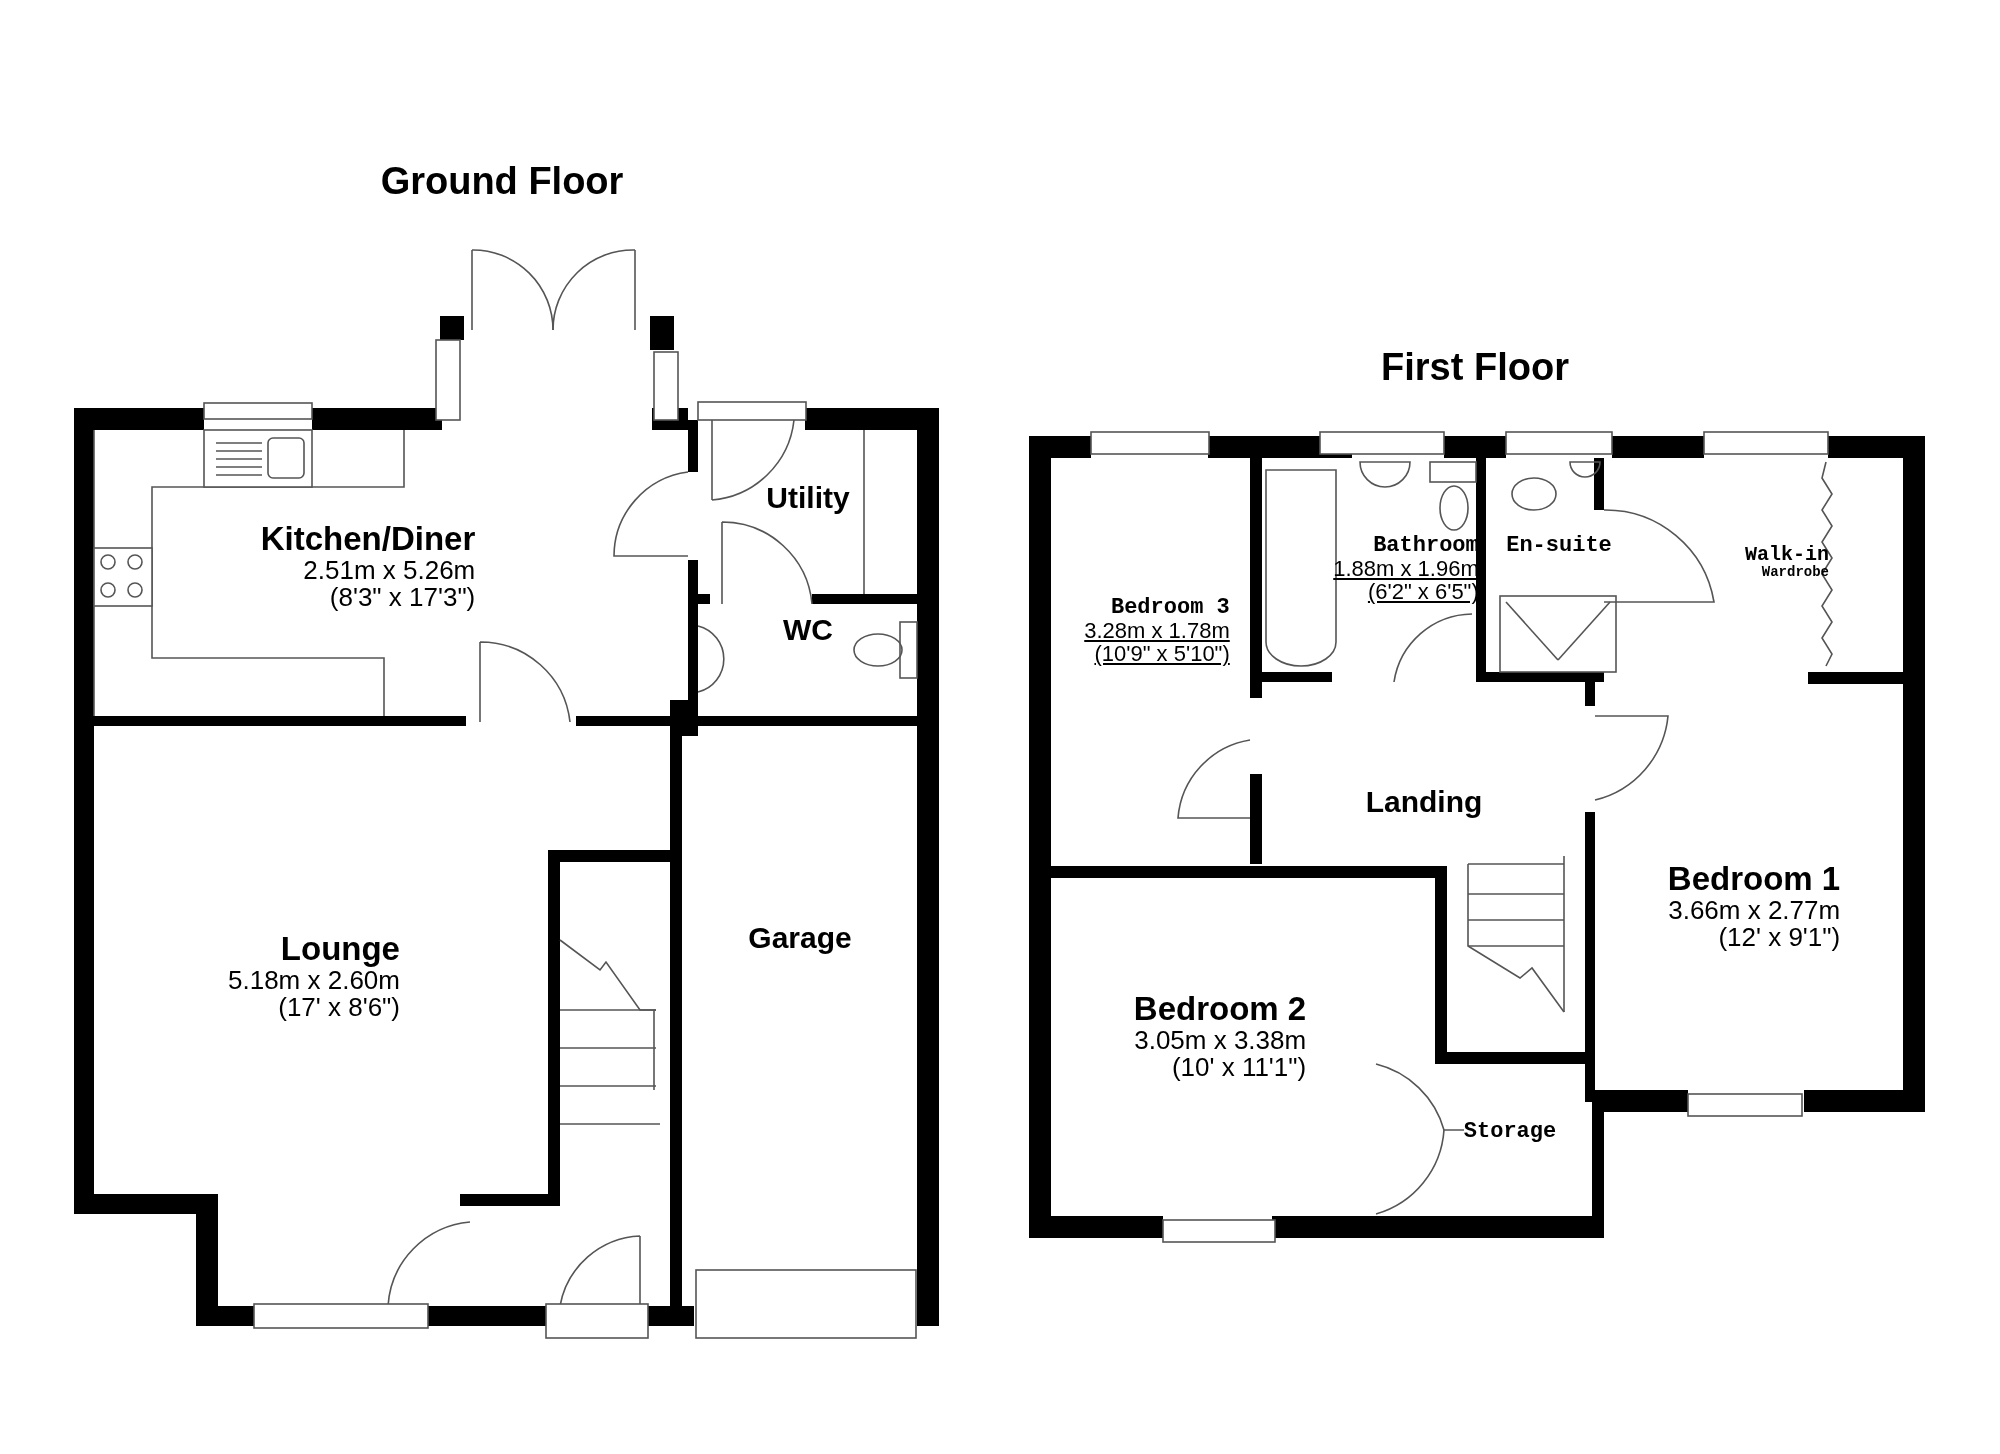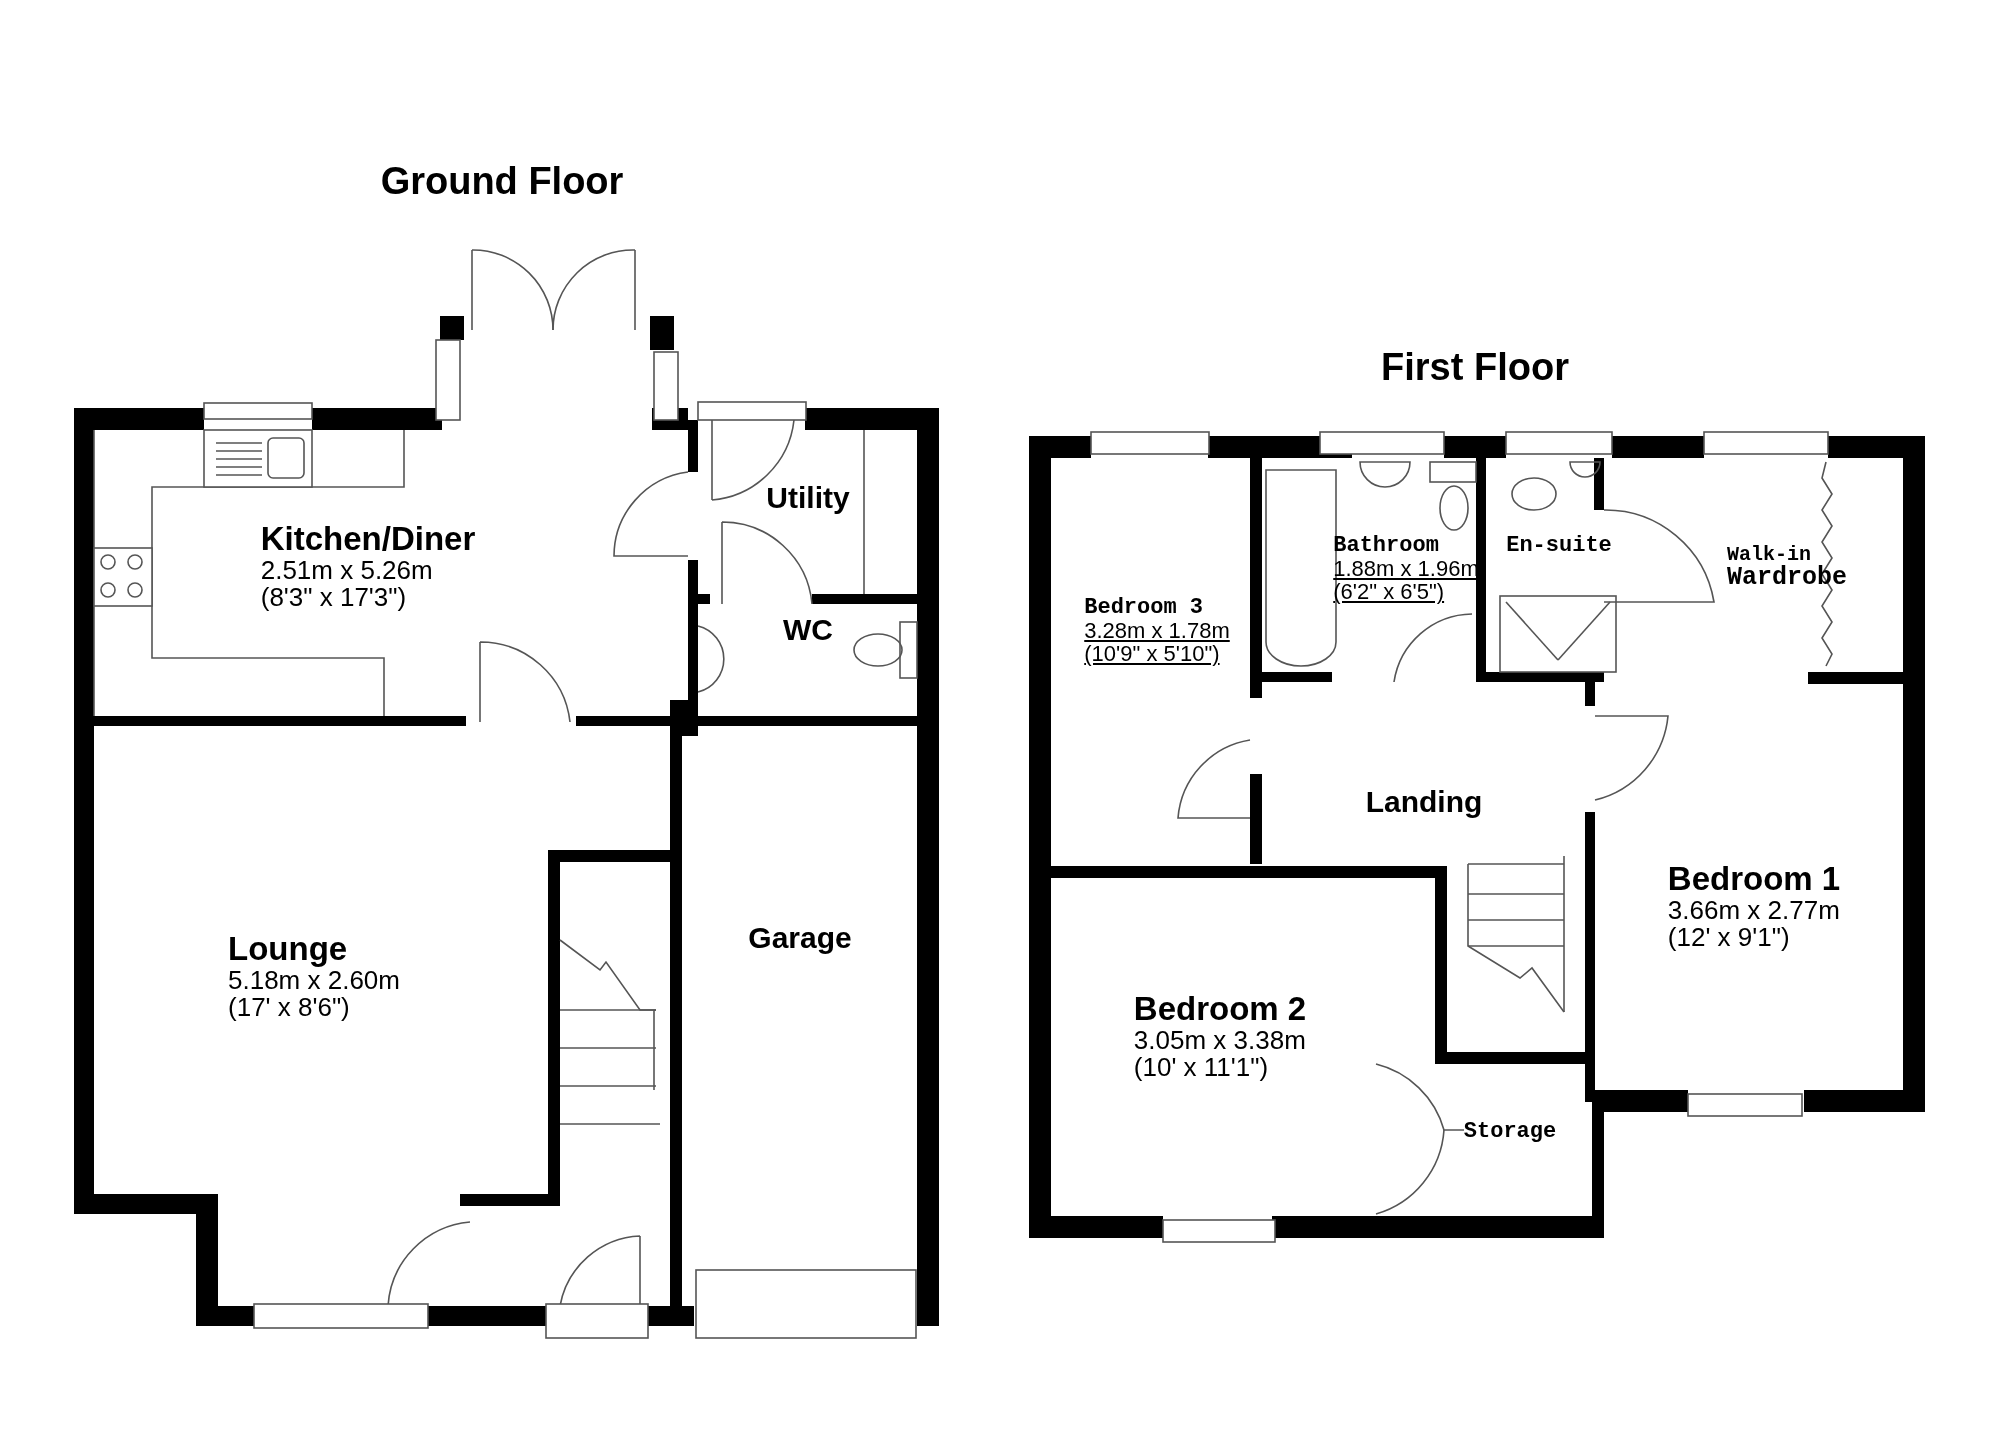--- a/index.html
+++ b/index.html
@@ -2,21 +2,21 @@
 <html><head>
 <meta charset="utf-8">
 <style>
   html, body { margin: 0; padding: 0; background: #ffffff; }
   body { width: 2000px; height: 1454px; position: relative; overflow: hidden; font-family: "Liberation Sans", sans-serif; }
   svg { position: absolute; left: 0; top: 0; }
   .wall { fill: #000000; }
   .line { fill: none; stroke: #555555; stroke-width: 1.6; }
   .thin { fill: #ffffff; stroke: #555555; stroke-width: 1.6; }
   .win { fill: #ffffff; stroke: #555555; stroke-width: 1.6; }
-  .lbl { position: absolute; text-align: left; color: #000; line-height: 1.05; white-space: nowrap; transform: translateX(-50%); }
+  .lbl { position: absolute; text-align: right; color: #000; line-height: 1.05; white-space: nowrap; transform: translateX(-50%); }
   .floor-title { font-weight: bold; font-size: 38px; }
   .room-name { font-weight: bold; }
   .dim { font-weight: normal; }
   .big .room-name { font-size: 33px; }
   .big .dim { font-size: 26px; }
   .mid .room-name { font-size: 30px; }
   .small .room-name { font-size: 22px; font-family: Liberation Mono, monospace; }
   .small .dim { font-size: 22px; text-decoration: underline; }
 </style>
 </head>
@@ -225,21 +225,21 @@
 <div class="lbl small" style="left:1406px; top:534px;">
   <div class="room-name">Bathroom</div>
   <div class="dim">1.88m x 1.96m</div>
   <div class="dim">(6'2" x 6'5")</div>
 </div>
 <div class="lbl small" style="left:1559px; top:534px;">
   <div class="room-name">En-suite</div>
 </div>
 <div class="lbl small" style="left:1766px; top:544px;margin-left:21px;">
   <div class="room-name" style="font-size:20px;">Walk-in</div>
-  <div class="room-name" style="font-size:25px;">Wardrobe</div>
+  <div class="room-name" style="font-size:14px;">Wardrobe</div>
 </div>
 <div class="lbl mid" style="left:1424px; top:742px;margin-top:44px;">
   <div class="room-name">Landing</div>
 </div>
 <div class="lbl big" style="left:1754px; top:862px;">
   <div class="room-name">Bedroom 1</div>
   <div class="dim">3.66m x 2.77m</div>
   <div class="dim">(12' x 9'1")</div>
 </div>
 <div class="lbl big" style="left:1220px; top:992px;">

